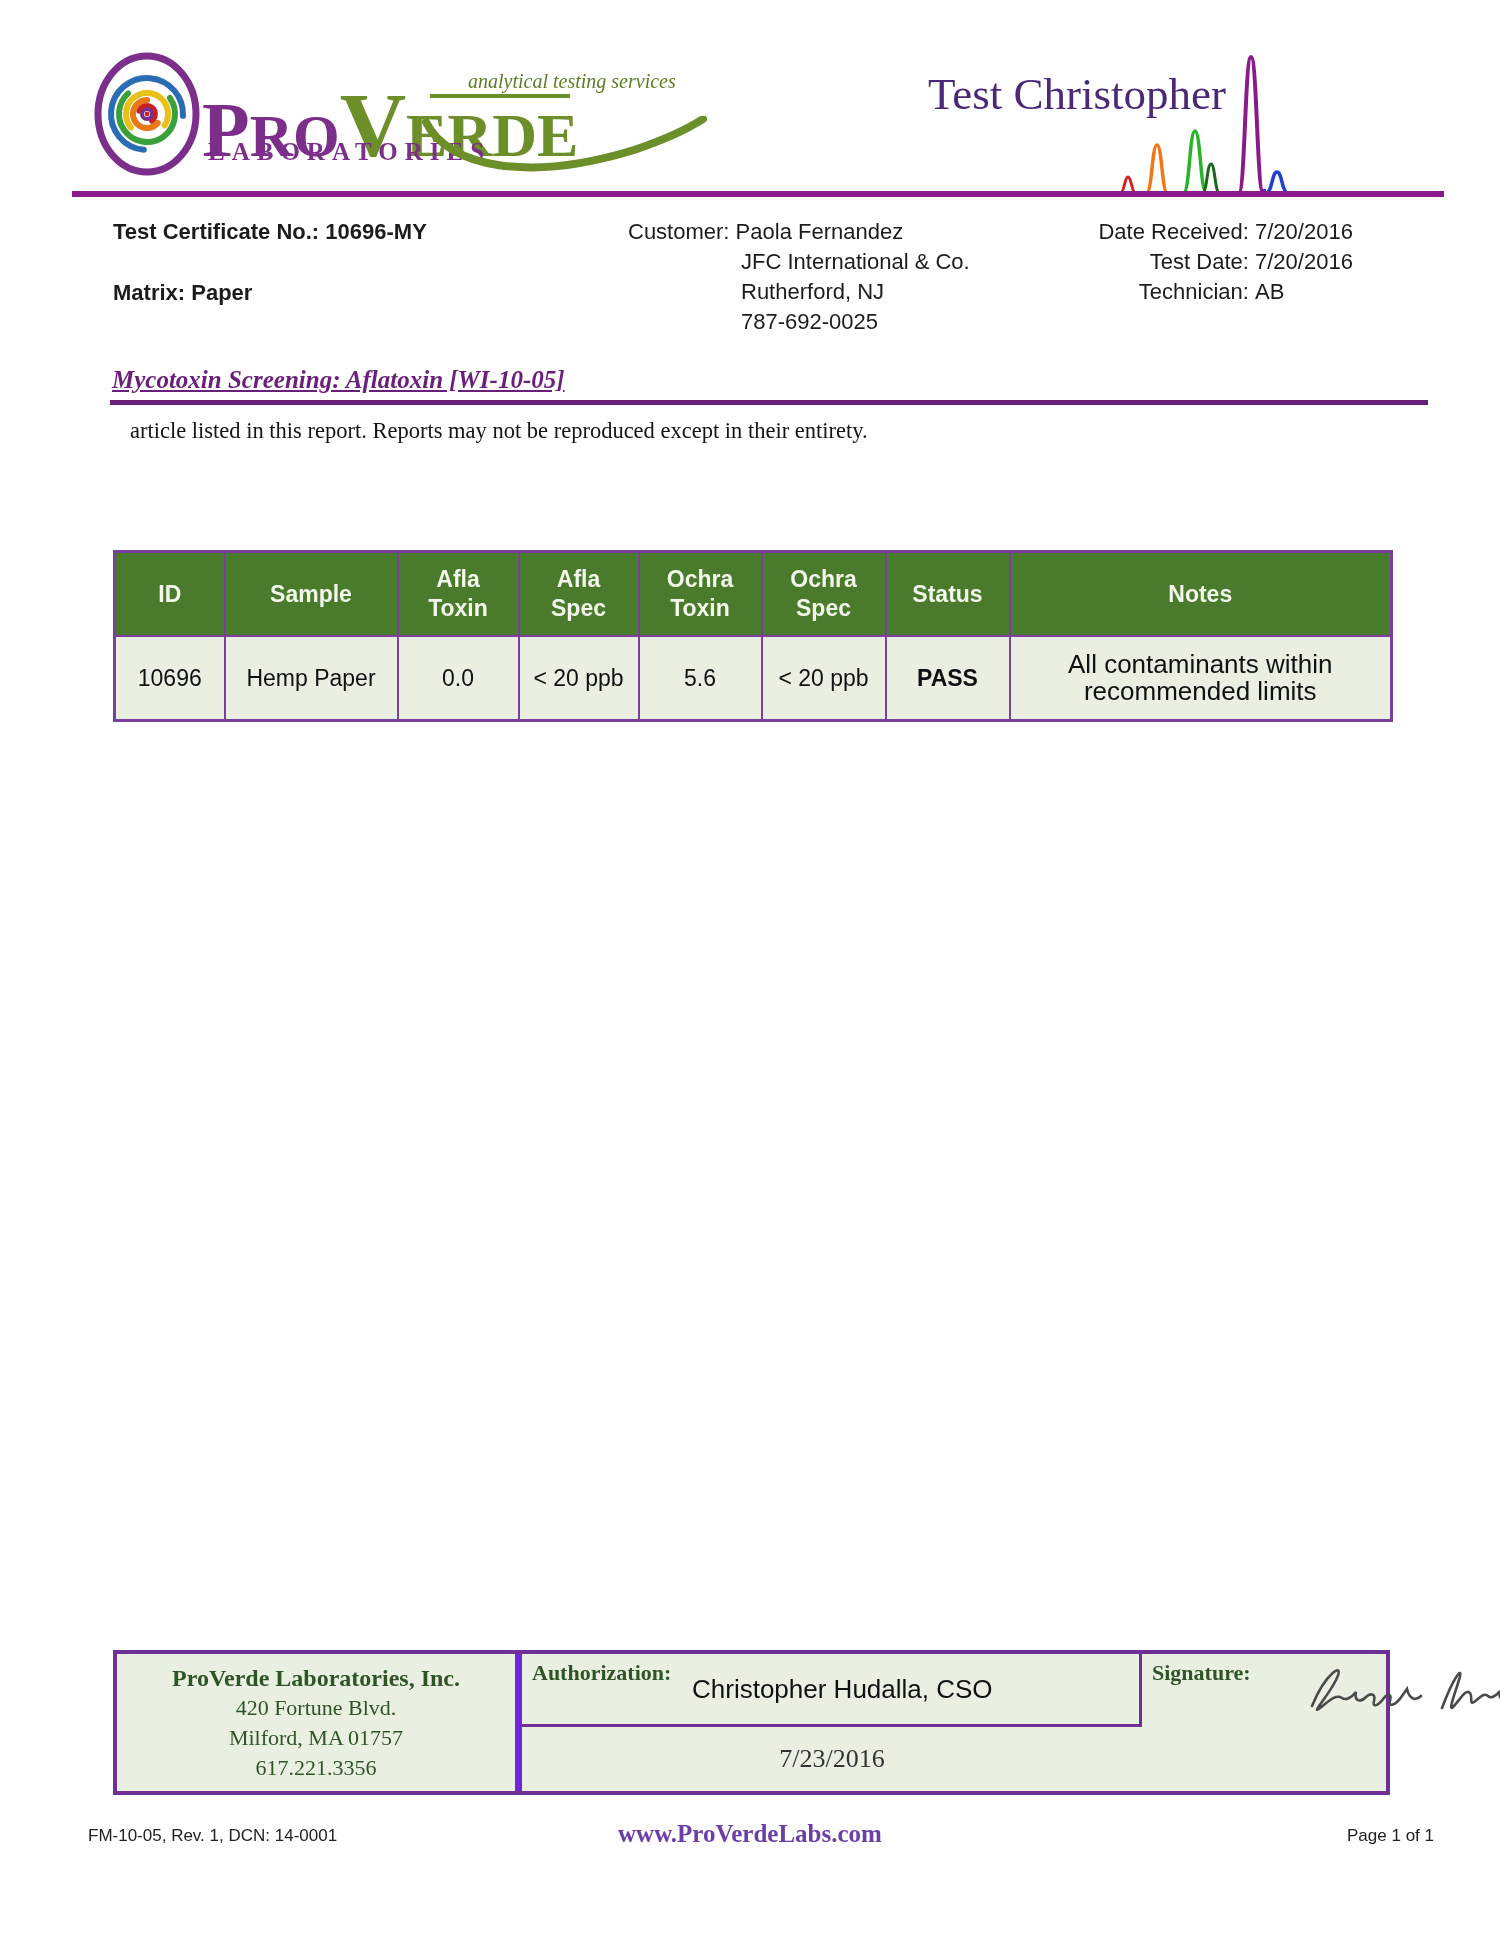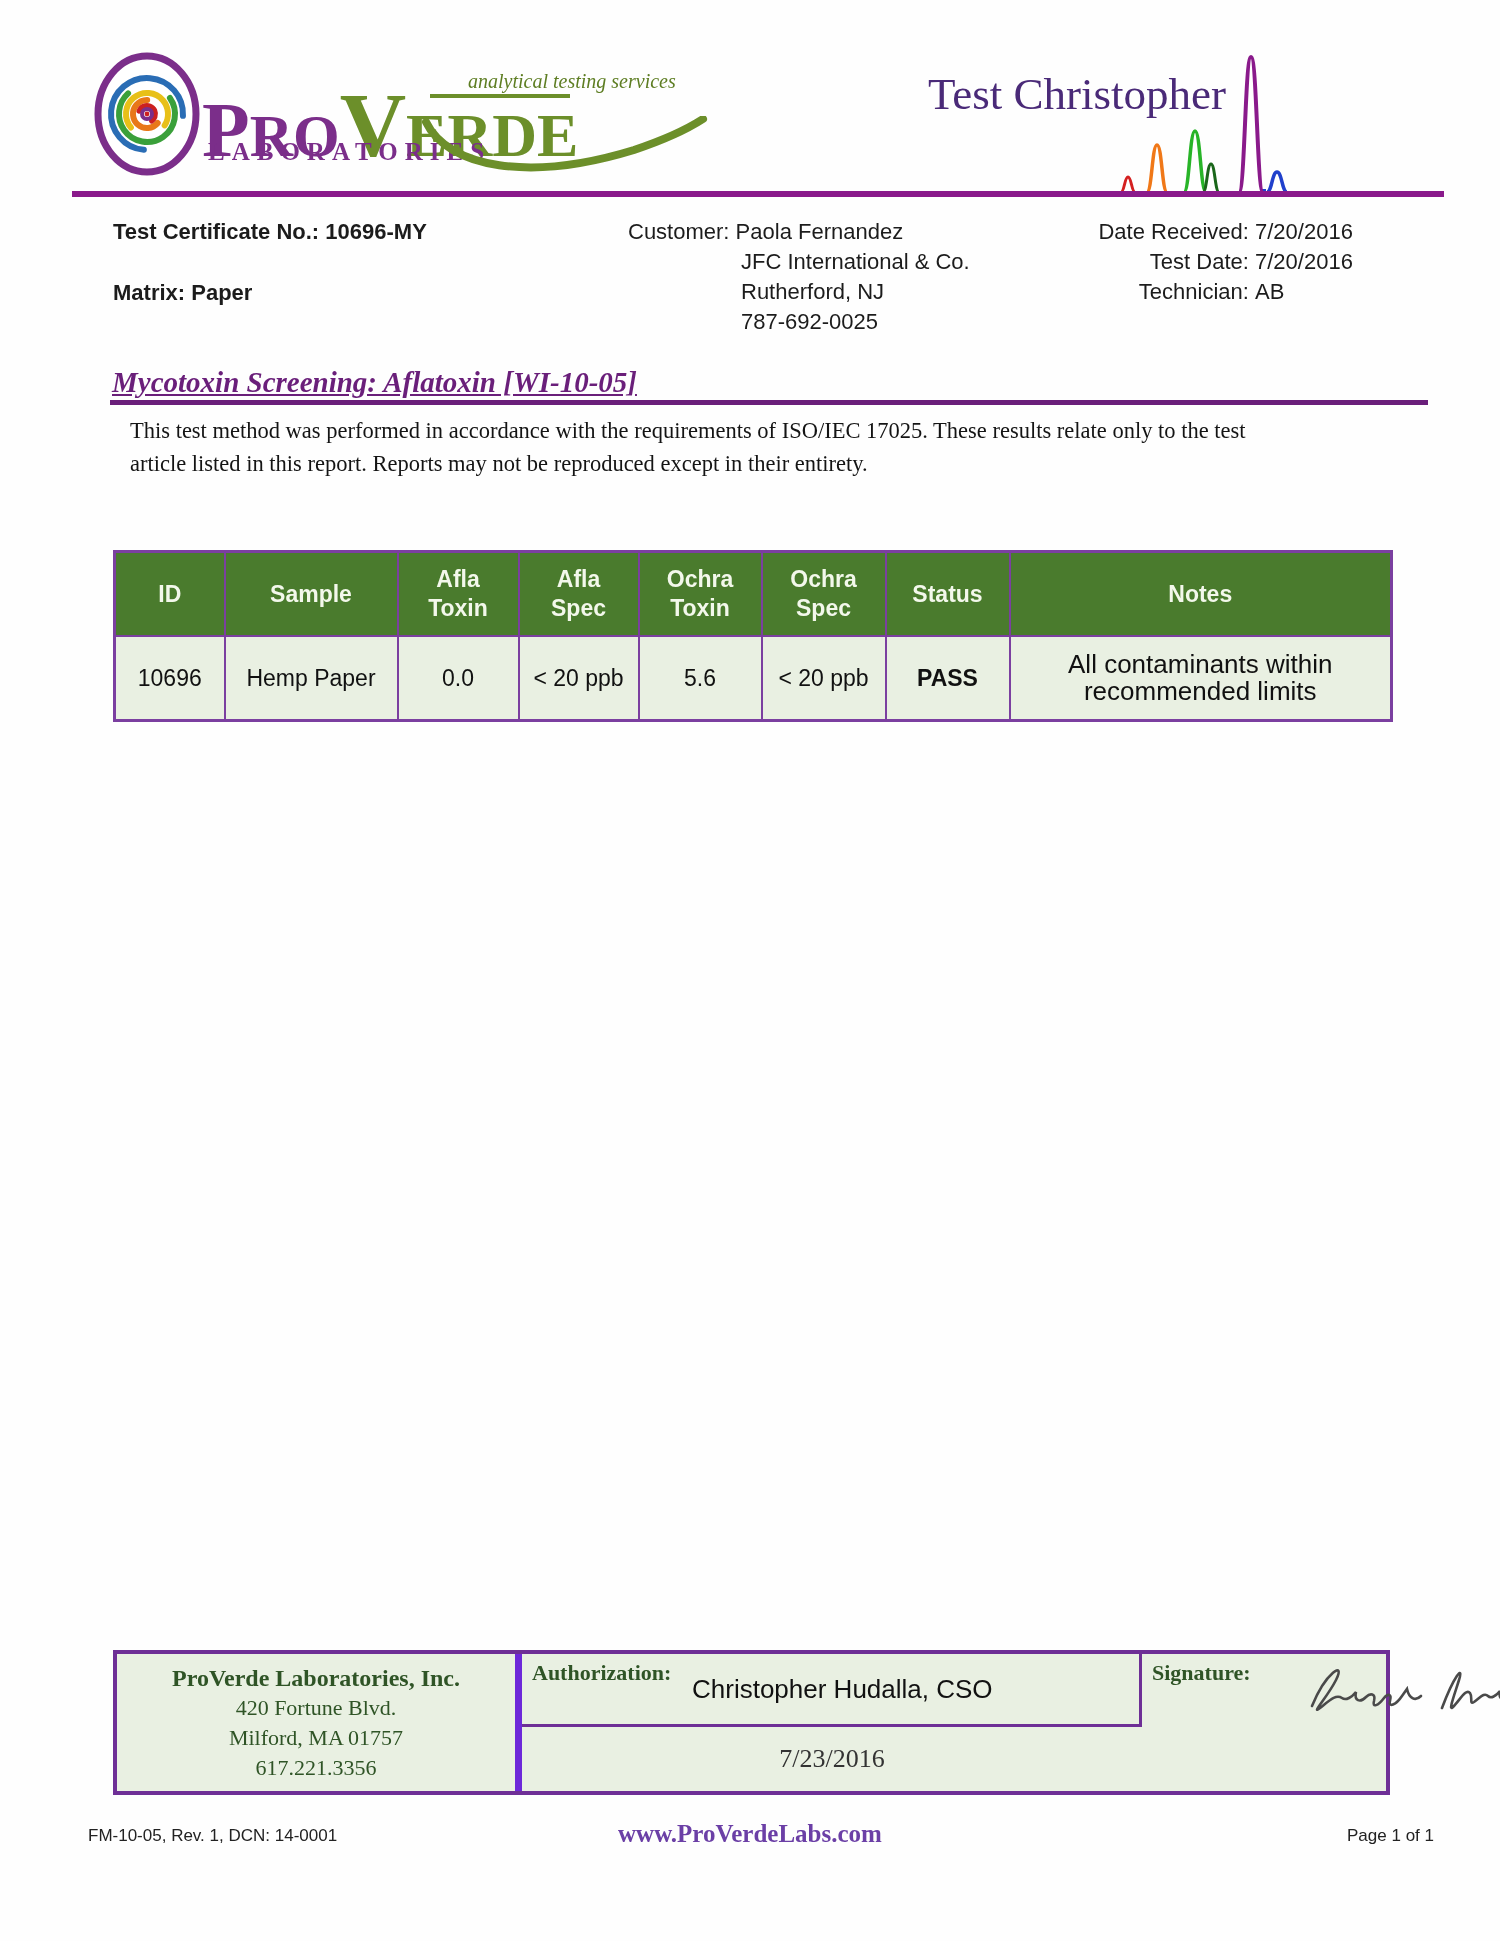--- a/index.html
+++ b/index.html
@@ -28,21 +28,21 @@
 
   
   .info { font-size:22px; line-height:30px; }
   .b { font-weight:bold; }
   .kv { display:flex; }
   .kv .k { text-align:right; white-space:pre; }
   .kv .v { text-align:left; white-space:pre; }
 
   
   .sec-title { left:112px; top:366px; color:#6A1F7A; font-family:"Liberation Serif", serif;
-    font-size:29px; font-style:italic; font-weight:bold; text-decoration:underline; }
+    font-size:25px; font-style:italic; font-weight:bold; text-decoration:underline; }
   .sec-rule { left:110px; top:400px; width:1318px; height:5px; background:#6A1F7A; }
   .sec-body { left:130px; top:414px; width:1260px; color:#141414;
     font-family:"Liberation Serif", serif; font-size:22.5px; line-height:33px; }
 
   
   table.rt { left:113px; top:550px; position:absolute; border-collapse:collapse;
     table-layout:fixed; width:1277px; }
   table.rt th, table.rt td { border:2.5px solid #7B3FA0; text-align:center; vertical-align:middle; }
   table.rt { border:3px solid #7B3FA0; }
   table.rt th { background:#4A7B2D; color:#F3F8EB; font-size:23px; font-weight:bold;
@@ -154,21 +154,20 @@
     </div>
     <div class="kv">
       <span class="k" style="width:235px;">Technician: </span>
       <span class="v">AB</span>
     </div>
   </div>
 
   <div class="abs sec-title">Mycotoxin Screening: Aflatoxin [WI-10-05]</div>
   <div class="abs sec-rule"></div>
   <div class="abs sec-body">
-    <div>This test method was performed in accordance with the requirements of ISO/IEC 17025.  These results relate only to the test</div>
     <div>article listed in this report.  Reports may not be reproduced except in their entirety.</div>
   </div>
 
   <table class="rt">
     <colgroup>
       <col style="width:110px">
         <col style="width:173px">
         <col style="width:121px">
         <col style="width:120px">
       <col style="width:123px">

